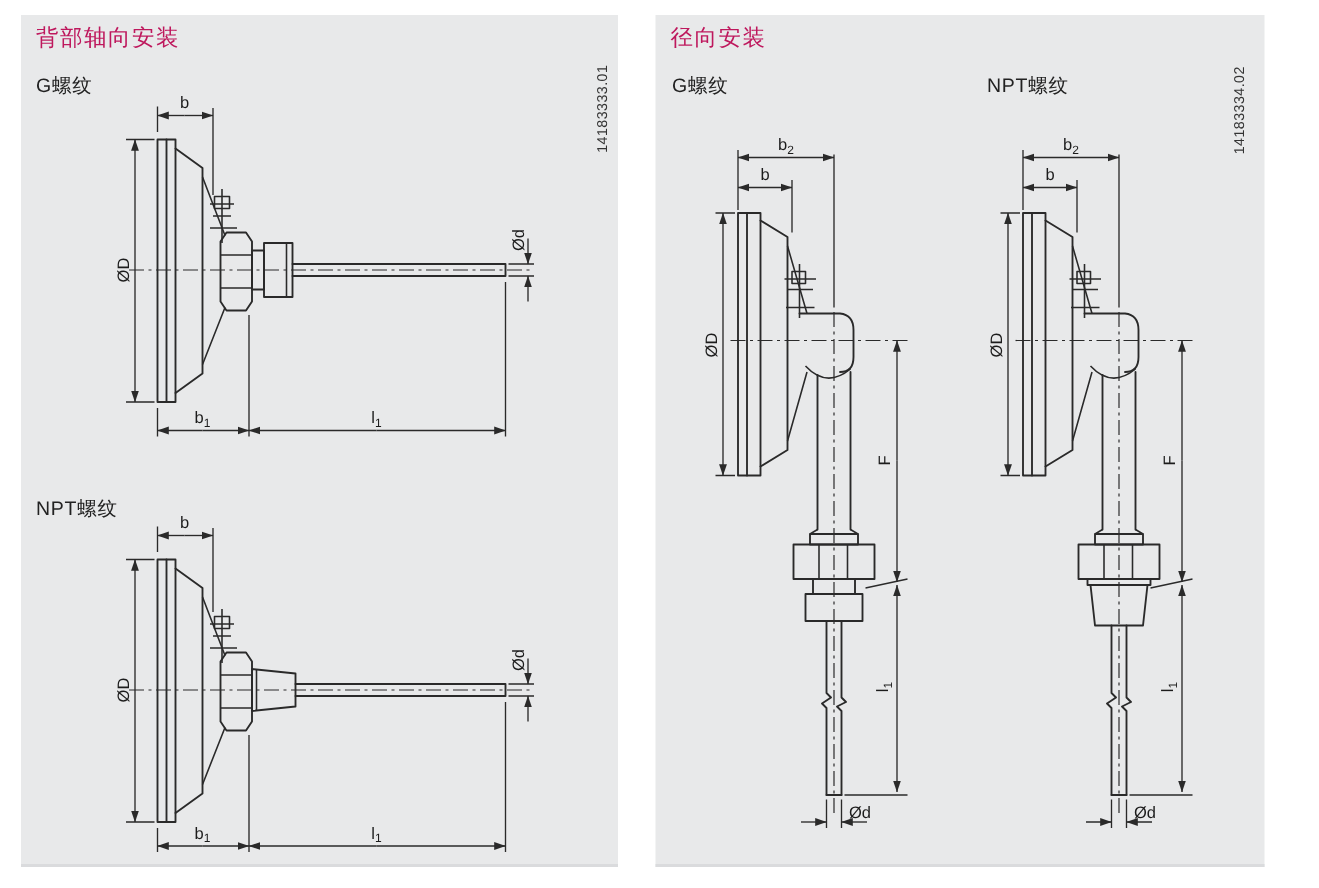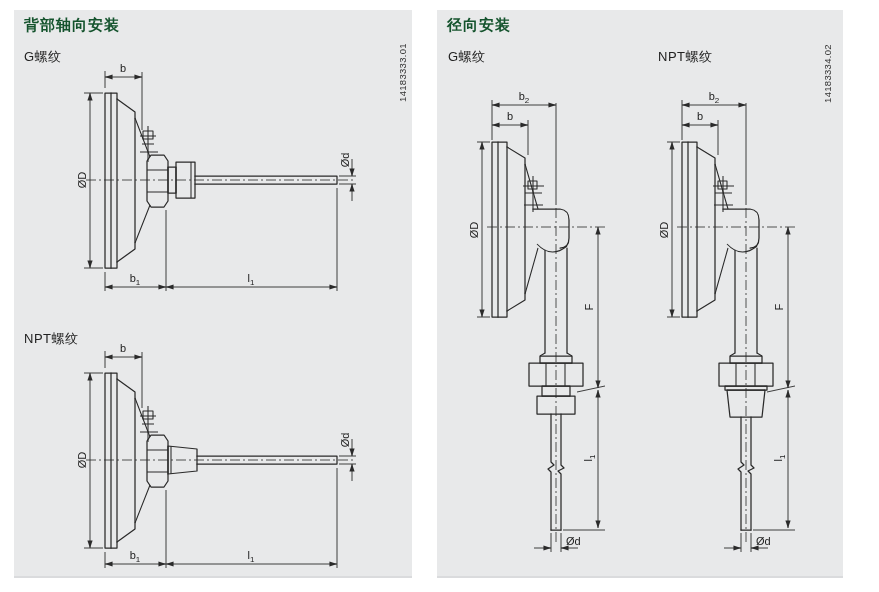--- a/index.html
+++ b/index.html
@@ -1,21 +1,21 @@
 <!DOCTYPE html>
 <html><head>
 <meta charset="utf-8">
 <style>
   html,body{margin:0;padding:0;background:#ffffff;}
   #stage{position:relative;width:879px;height:592px;background:#ffffff;overflow:hidden;
          font-family:"Liberation Sans","DejaVu Sans",sans-serif;color:#1a1a1a;}
   .panel{position:absolute;top:10px;height:568px;background:#e8e9ea;border-bottom:2px solid #dadbdd;box-sizing:border-box;}
   #panel-left{left:14px;width:398px;}
   #panel-right{left:437px;width:406px;}
-  .panel-title{position:absolute;left:10px;top:6px;font-size:15px;font-weight:bold;letter-spacing:1px;color:#14532d;}
+  .panel-title{position:absolute;left:10px;top:6px;font-size:15px;font-weight:normal;letter-spacing:1px;color:#be185d;}
   .thread-label{position:absolute;font-size:13px;color:#222;letter-spacing:0.5px;}
   .doc-number{position:absolute;width:70px;height:13px;font-size:9.5px;color:#333;text-align:center;
               transform:rotate(-90deg);letter-spacing:0.3px;white-space:nowrap;}
   svg{position:absolute;left:0;top:0;}
   .dl{fill:none;stroke:#2a2a2a;stroke-width:1.25;stroke-linejoin:round;stroke-linecap:round;}
   .dlf{fill:none;stroke:#2a2a2a;stroke-width:1.05;stroke-linejoin:round;}
   .dm{fill:none;stroke:#2a2a2a;stroke-width:0.9;}
   .cl{fill:none;stroke:#2a2a2a;stroke-width:0.8;stroke-dasharray:10 3 2 3;}
   text.lbl{font-family:"Liberation Sans","DejaVu Sans",sans-serif;font-size:11px;fill:#1c1c1c;}
   text.lbl .sub{font-size:8px;}

